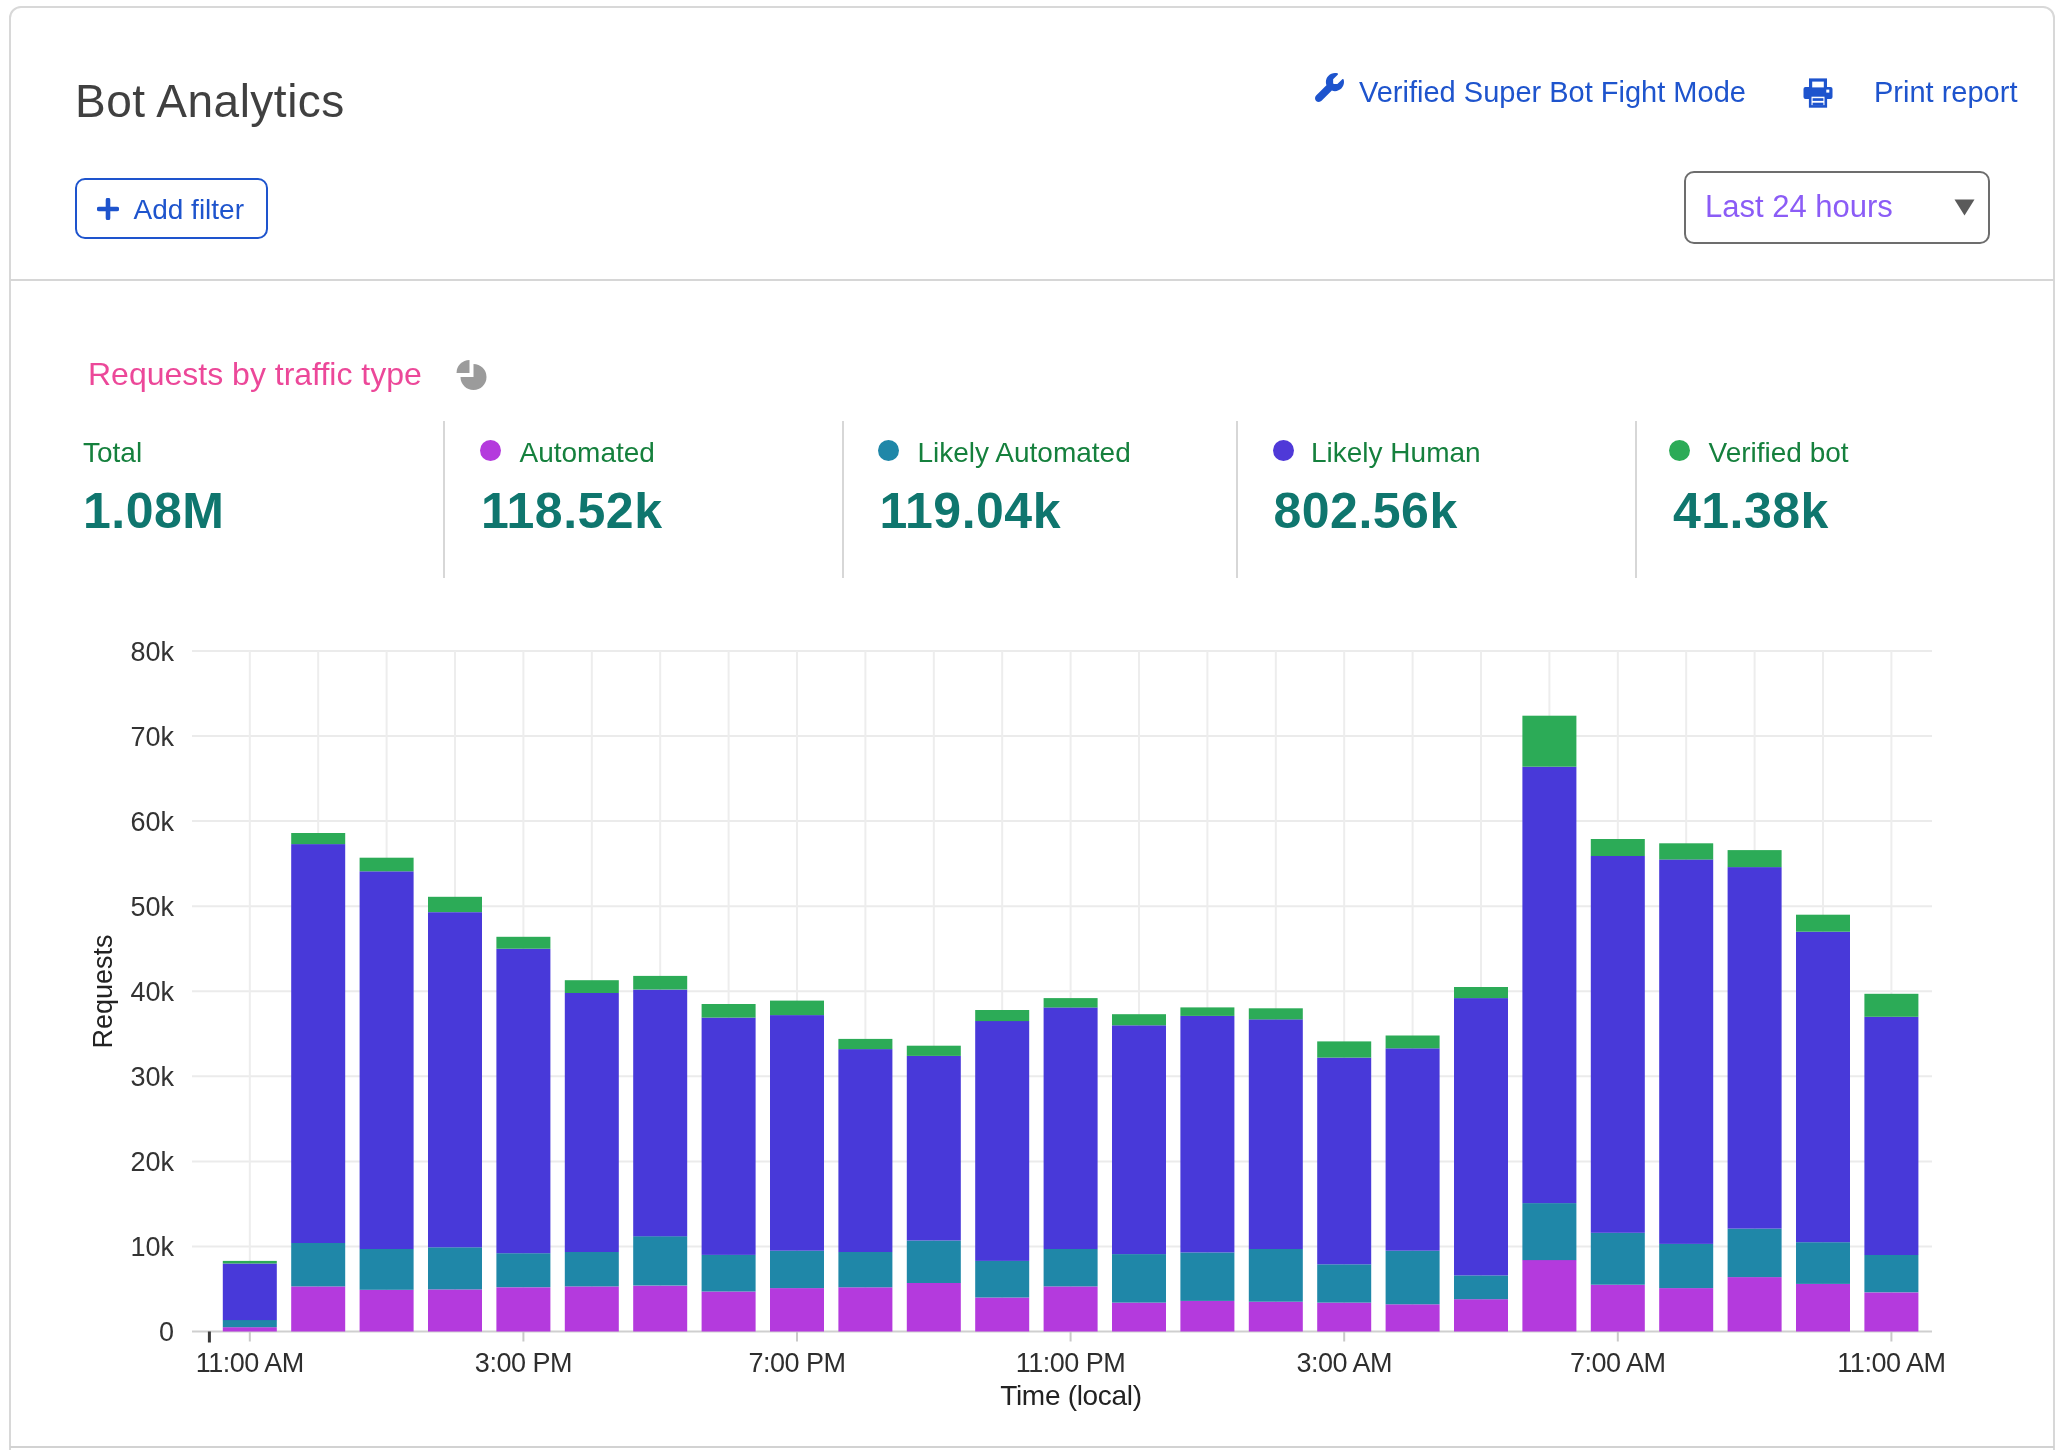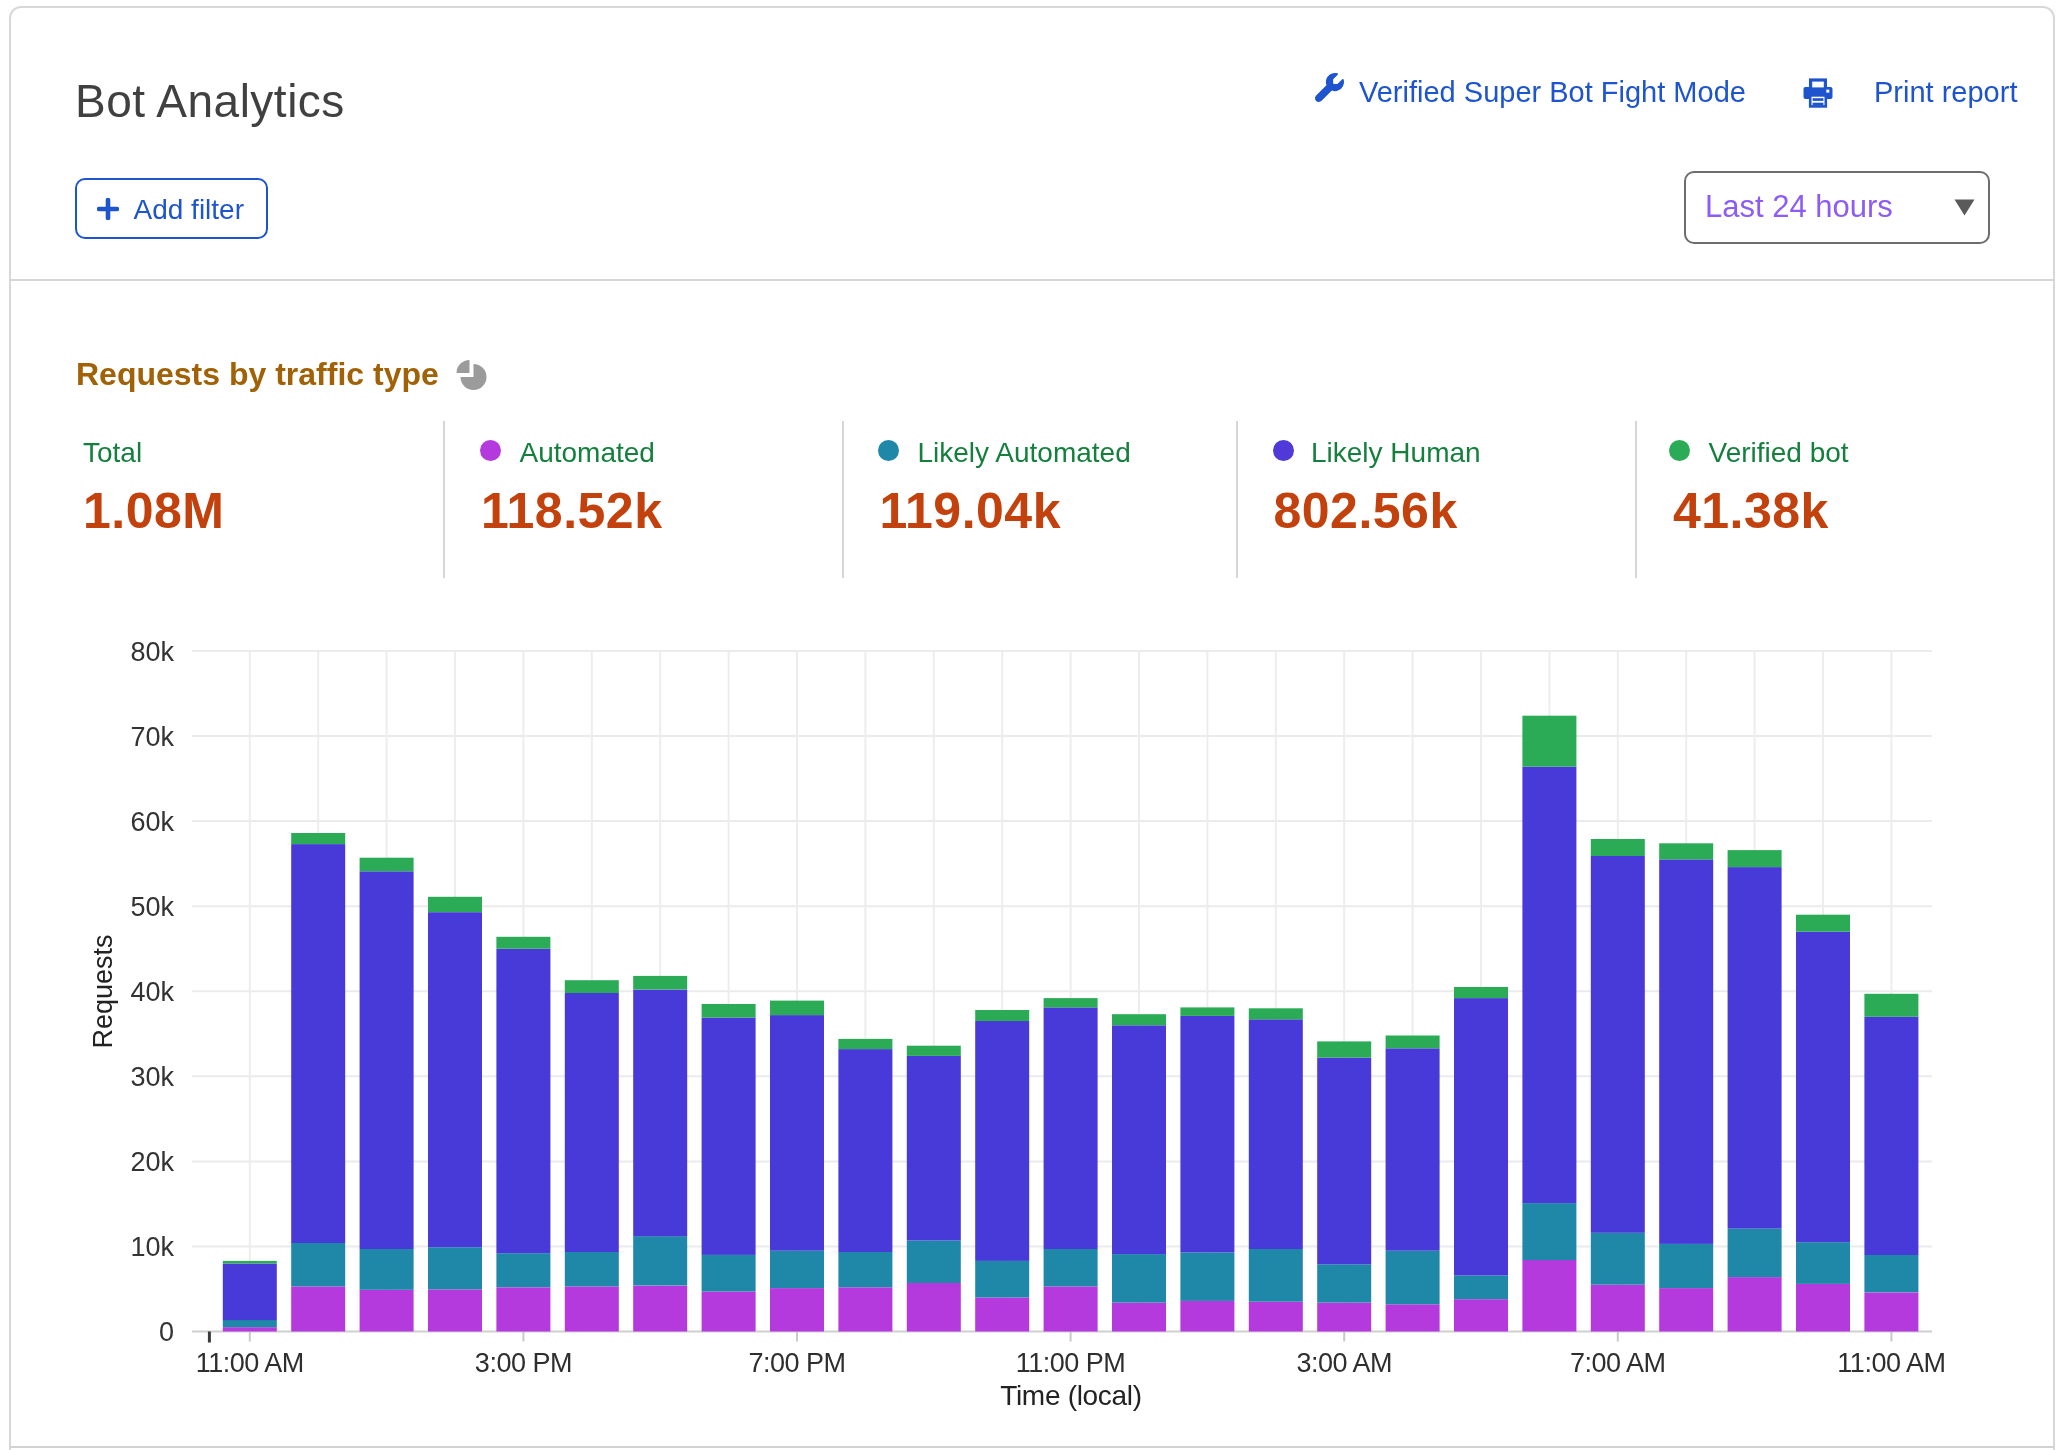--- a/index.html
+++ b/index.html
@@ -1,19 +1,19 @@
 <!DOCTYPE html>
 <html><head><meta charset="utf-8"><style>
 * { margin:0; padding:0; box-sizing:border-box; }
 html,body { width:2062px; height:1450px; background:#ffffff;
   font-family:"Liberation Sans", sans-serif; position:relative; overflow:hidden; }
 .abs { position:absolute; }
 .link { color:#1e54cd; font-size:29px; }
 .slab { position:absolute; top:437px; font-size:28px; color:#15803d; }
-.sval { position:absolute; top:481.5px; font-size:50px; font-weight:700; color:#c2410c; letter-spacing:0.5px; }
+.sval { position:absolute; top:481.5px; font-size:50px; font-weight:700; color:#0f766e; letter-spacing:0.5px; }
 </style></head>
 <body>
 <div class="abs" style="left:9px;top:6px;width:2046px;height:1500px;border:2px solid #d8d8d8;border-radius:12px"></div>
 
 <div class="abs" style="left:75px;top:74px;font-size:46px;font-weight:400;letter-spacing:0.5px;color:#404040">Bot Analytics</div>
 <svg width="29" height="29" viewBox="0 0 512 512" style="position:absolute;left:1315px;top:73px">
     <path fill="#1e54cd" d="M352 320c88.4 0 160-71.6 160-160c0-15.3-2.2-30.1-6.2-44.2c-3.1-10.8-16.4-13.2-24.3-5.3l-76.8 76.8c-3 3-7.1 4.7-11.3 4.7L336 192c-8.8 0-16-7.2-16-16l0-57.4c0-4.2 1.7-8.3 4.7-11.3l76.8-76.8c7.9-7.9 5.4-21.2-5.3-24.3C382.1 2.2 367.3 0 352 0C263.6 0 192 71.6 192 160c0 19.1 3.4 37.5 9.5 54.5L19.9 396.1C7.2 408.8 0 426.1 0 444.1C0 481.6 30.4 512 67.9 512c18 0 35.3-7.2 48-19.9L297.5 310.5c17 6.2 35.4 9.5 54.5 9.5z"></path>
   </svg>
 <div class="abs link" style="left:1359px;top:76px">Verified Super Bot Fight Mode</div>
 <svg width="30" height="30" viewBox="0 0 30 30" style="position:absolute;left:1803px;top:78px">
@@ -33,21 +33,21 @@
 <div class="abs" style="left:133.5px;top:194px;font-size:28px;color:#1e54cd">Add filter</div>
 
 <div class="abs" style="left:1684px;top:171px;width:306px;height:73px;border:2px solid #6d6d6d;border-radius:10px"></div>
 <div class="abs" style="left:1705px;top:189px;font-size:31px;color:#8b5cf6">Last 24 hours</div>
 <svg width="21" height="17" viewBox="0 0 21 17" style="position:absolute;left:1954px;top:199px">
     <path d="M0.5 0.5 L20.5 0.5 L10.5 16.5 Z" fill="#5a5a5a"></path>
   </svg>
 
 <div class="abs" style="left:10px;top:279px;width:2044px;height:2px;background:#d6d6d6"></div>
 
-<div class="abs" style="left:76px;top:356px;font-size:32px;font-weight:700;color:#a16207">Requests by traffic type</div>
+<div class="abs" style="left:88px;top:356px;font-size:32px;font-weight:400;color:#ec4899">Requests by traffic type</div>
 <svg width="33" height="33" viewBox="0 0 33 33" style="position:absolute;left:456px;top:359px">
     <path d="M17.5 18 L17.5 5 A13 13 0 1 1 4.5 18 Z" fill="#9b9b9b"></path>
     <path d="M13.5 14 L13.5 1 A13 13 0 0 0 0.5 14 Z" fill="#9b9b9b"></path>
   </svg>
 
 <div style="position:absolute;left:443px;top:421px;width:2px;height:157px;background:#d7d7d7"></div>
 <div style="position:absolute;left:841.5px;top:421px;width:2px;height:157px;background:#d7d7d7"></div>
 <div style="position:absolute;left:1236px;top:421px;width:2px;height:157px;background:#d7d7d7"></div>
 <div style="position:absolute;left:1635px;top:421px;width:2px;height:157px;background:#d7d7d7"></div>
 <div class="slab" style="left:83px">Total</div>

